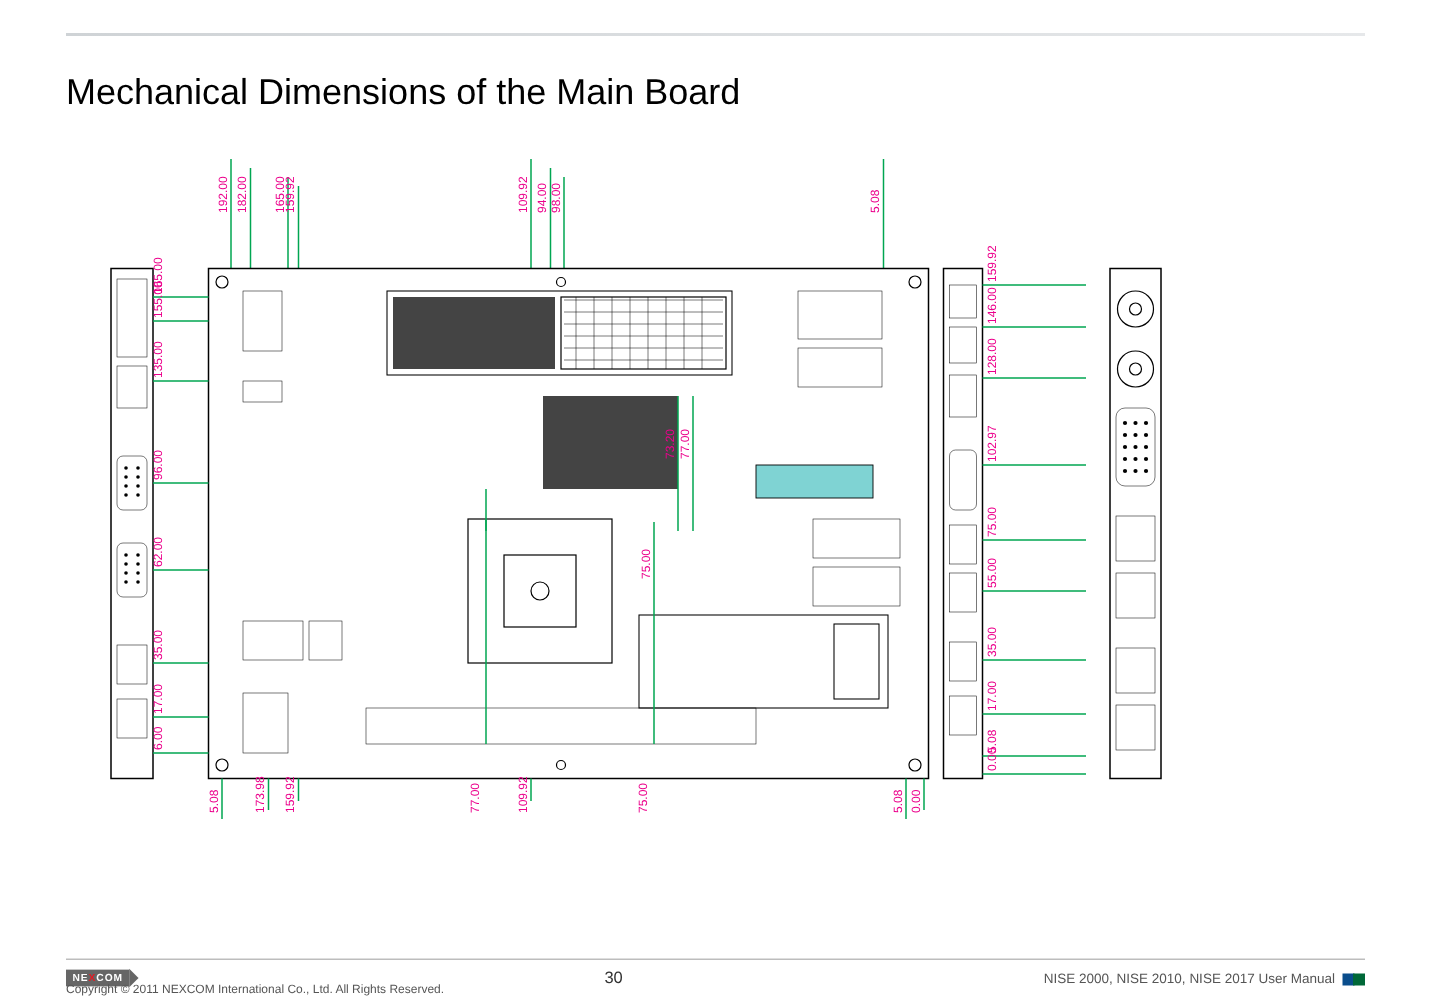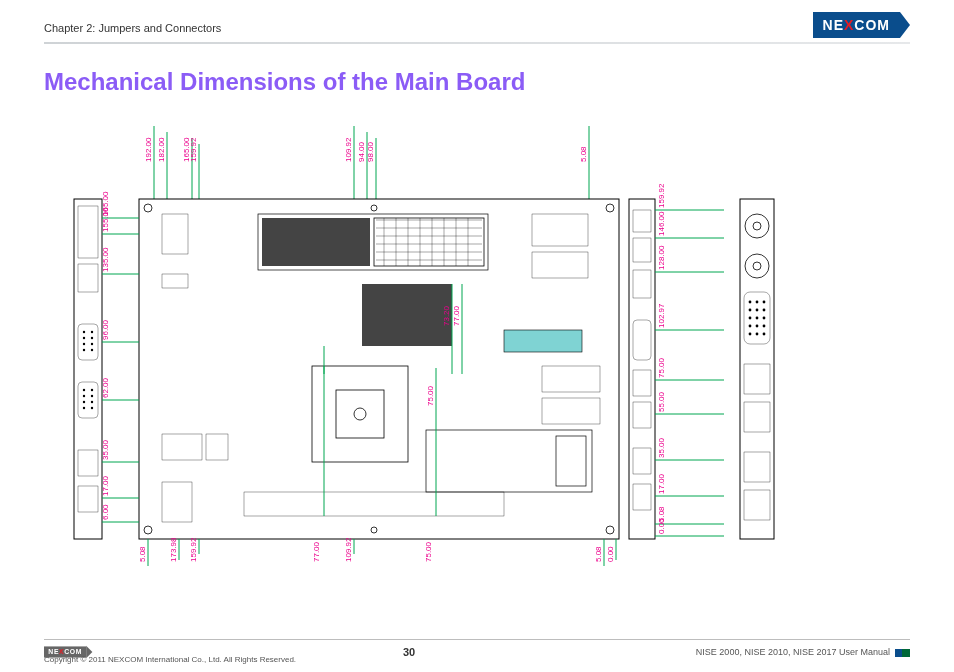--- a/index.html
+++ b/index.html
@@ -13,60 +13,49 @@
 
 .hdr{height:20px;position:relative}
 .hdr .chap{font-size:11px;color:#333}
 .hdr .logo{position:absolute;right:0;top:-6px}
 .logo-box{display:flex;align-items:center}
 .logo-bar{background:var(--header-blue);color:#fff;font-weight:700;letter-spacing:1px;font-size:14px;padding:5px 10px 5px 10px}
 .logo-bar .x{color:#e31b23}
 .logo-cap{width:0;height:0;border-top:13px solid transparent;border-bottom:13px solid transparent;border-left:10px solid var(--header-blue)}
 .hr{height:2px;background:linear-gradient(to right,#cfd3d6,#e6e8ea);margin-top:4px}
 
-.title{font-size:24px;font-weight:700;margin:24px 0 8px 0;color:#8b5cf6}
+.title{font-size:24px;font-weight:400;margin:24px 0 8px 0;color:#000000}
 
 .dwg-wrap{position:relative;padding:10px 0 0 0}
 svg.dwg{display:block;margin:0 auto}
 
 .ftr{position:absolute;left:44px;right:44px;bottom:10px}
 .ftr-rule{height:1px;background:#bdbdbd;margin-bottom:2px}
 .ftr-row{display:flex;align-items:center;justify-content:space-between;font-size:9px;color:#555}
 .ftr-logo{transform:scale(.62);transform-origin:left center}
 .ftr-logo .logo-bar{background:#666;color:#fff;font-size:11px;padding:3px 7px}
 .ftr-logo .logo-cap{border-left-color:#666;border-top-width:10px;border-bottom-width:10px}
-.pageno{font-weight:700;font-size:11px;color:#333}
+.pageno{font-weight:400;font-size:11px;color:#333}
 .sq{display:inline-block;width:8px;height:8px;vertical-align:middle}
 .sq.blue{background:#0a4d8c}.sq.green{background:#006838;margin-left:-1px}
 
 .dimtxt{font:8px/1 Arial,sans-serif;fill:var(--dim-mag)}
 .dimline{stroke:var(--dim-green);stroke-width:1;fill:none}
 .board{stroke:#000;stroke-width:1;fill:#fff}
 .hatch{fill:none;stroke:#000;stroke-width:.35}
 .chip{fill:#fff;stroke:#000;stroke-width:.8}
 .dense{fill:#444}
 .slot{fill:#fff;stroke:#000;stroke-width:.7}
 .cyan{fill:#7fd3d3;stroke:#000;stroke-width:.6}
 </style>
 </head>
 <body>
 
 <div class="page">
 
-  <div class="hdr">
-    <span class="chap">Chapter 2: Jumpers and Connectors</span>
-    <div class="logo">
-      <div class="logo-box">
-        <div class="logo-bar">
-          <span>NE</span><span class="x">X</span><span>COM</span>
-        </div>
-          <div class="logo-cap"></div>
-      </div>
-    </div>
-  </div>
   <div class="hr"></div>
 
   <h1 class="title">Mechanical Dimensions of the Main Board</h1>
 
   <div class="dwg-wrap">
     <svg class="dwg" width="866" height="460" viewBox="0 0 866 460">
 
       <g>
         <line class="dimline" x1="110" y1="12" x2="110" y2="88"></line>
         <line class="dimline" x1="123" y1="18" x2="123" y2="88"></line>

